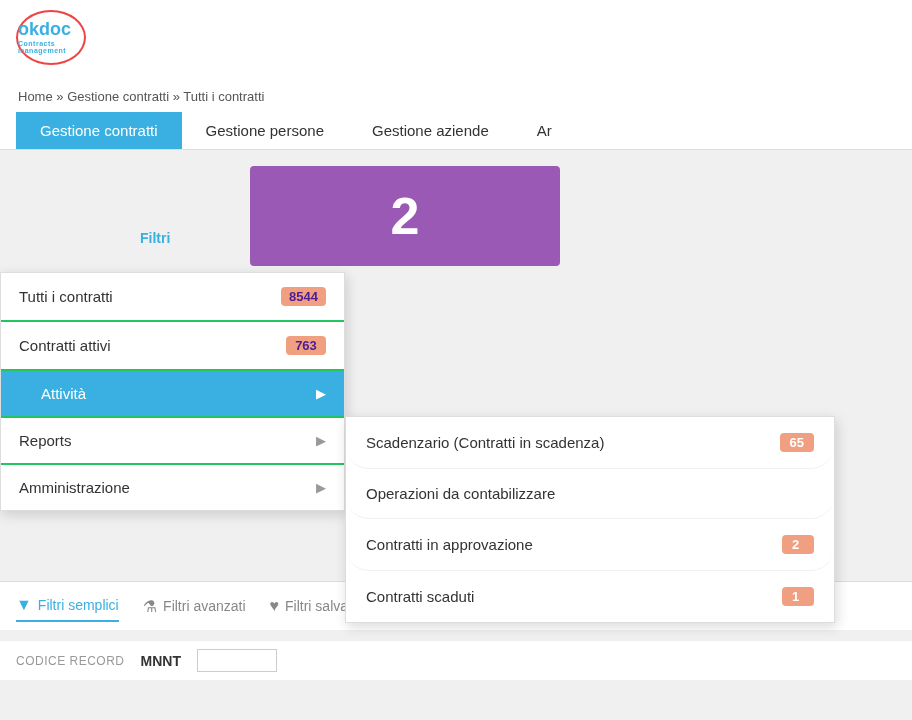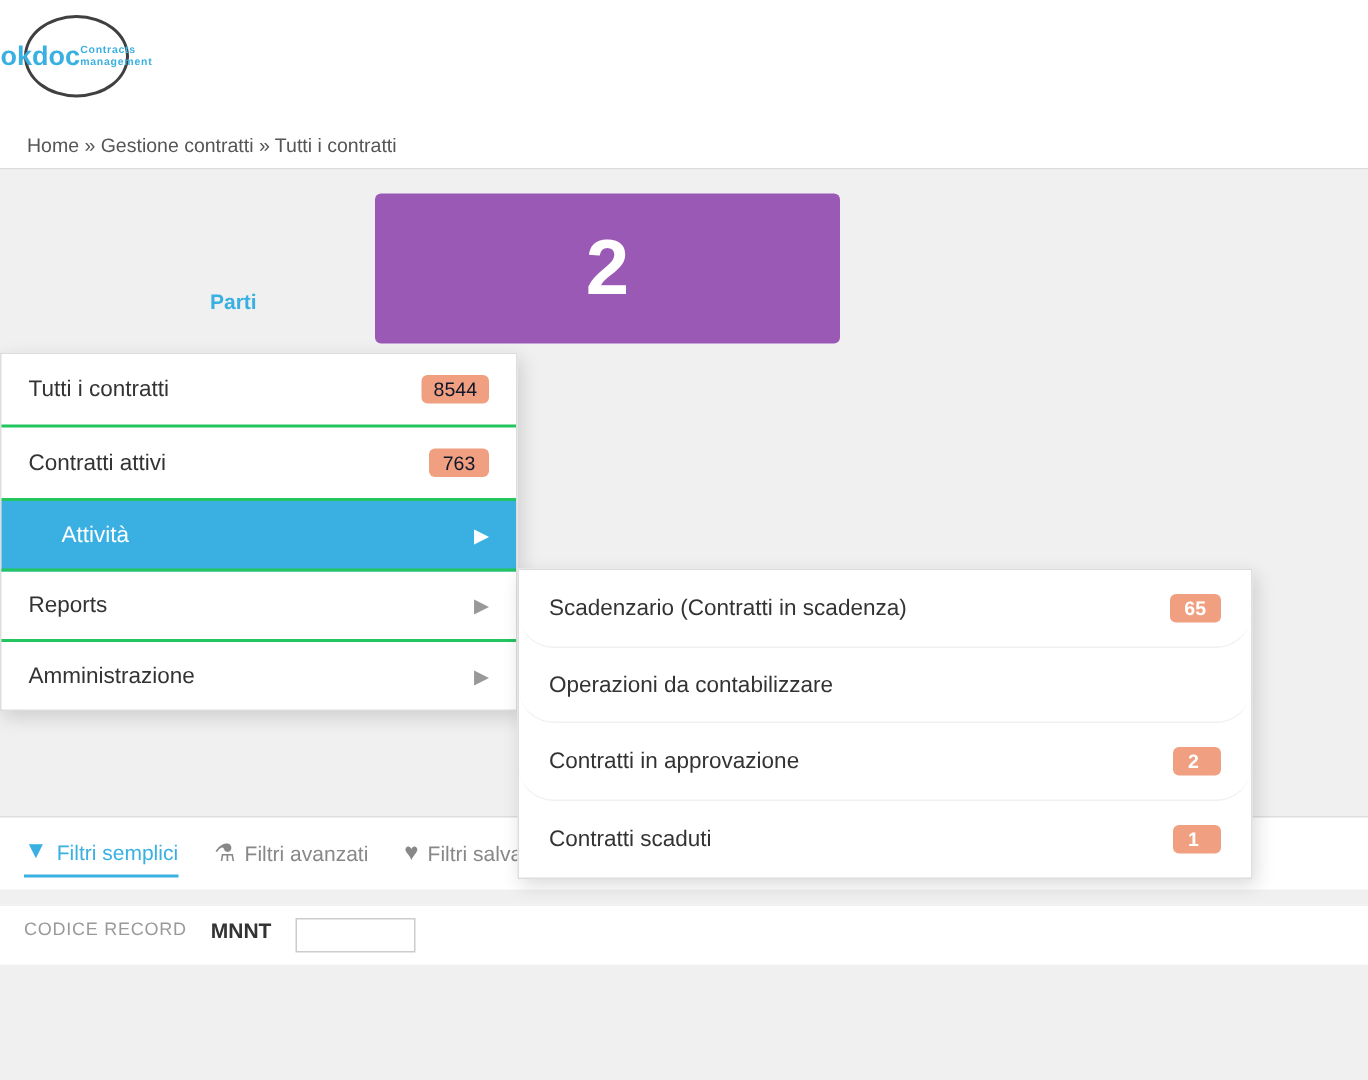--- a/index.html
+++ b/index.html
@@ -20,25 +20,26 @@
       border-bottom: 1px solid #ddd;
     }
     .logo-area {
       display: flex;
       align-items: center;
       margin-bottom: 6px;
     }
     .logo-circle {
       width: 70px;
       height: 55px;
-      border: 2px solid #404040;
+      border: 2px solid #ef4444;
       border-radius: 50%;
       display: flex;
-      align-items: center;
+      align-items: flex-start;
       justify-content: center;
+      flex-direction: column;
       color: #3ab0e2;
       font-size: 18px;
       font-weight: bold;
       line-height: 1.1;
     }
     .logo-subtitle {
       font-size: 7px;
       color: #3ab0e2;
       letter-spacing: 0.5px;
     }
@@ -117,25 +118,25 @@
       color: #333;
     }
     .menu-item:last-child { border-bottom: none; }
     .menu-item.active-item {
       background: #3ab0e2;
       color: #fff;
       padding-left: 40px;
     }
     .menu-item .badge {
       background: #f0a080;
-      color: #0f172a;
+      color: #4c1d95;
       border-radius: 4px;
       padding: 2px 8px;
       font-size: 13px;
-      font-weight: normal;
+      font-weight: bold;
       min-width: 40px;
       text-align: center;
     }
     .menu-arrow {
       font-size: 13px;
       color: #999;
     }
     .menu-item.active-item .menu-arrow {
       color: #fff;
     }
@@ -208,21 +209,21 @@
 
     
     .record-bar {
       position: absolute;
       bottom: 30px;
       left: 0;
       right: 0;
       background: #fff;
       padding: 8px 16px;
       display: flex;
-      align-items: flex-start;
+      align-items: center;
       gap: 16px;
       border-top: 1px solid #eee;
     }
     .record-label {
       font-size: 12px;
       color: #999;
       letter-spacing: 0.5px;
     }
     .record-value {
       font-size: 14px;
@@ -253,30 +254,44 @@
   <div class="logo-area">
     <div class="logo-circle">
       <span>okdoc</span>
       <span class="logo-subtitle">Contracts management</span>
     </div>
   </div>
   <div class="breadcrumb">
     <span>Home » Gestione contratti » Tutti i contratti</span>
   </div>
 
+  <div class="navbar">
+    <div class="nav-item active">
+      <span>Gestione contratti</span>
+    </div>
+    <div class="nav-item">
+      <span>Gestione persone</span>
+    </div>
+    <div class="nav-item">
+      <span>Gestione aziende</span>
+    </div>
+    <div class="nav-item">
+      <span>Ar</span>
+    </div>
+  </div>
 </div>
 
 <div class="main-content" style="position:relative; height:560px;">
 
   <div class="purple-tile">
     <span>2</span>
   </div>
 
   <div class="behind-content">
-    <span>Parti</span>
+    <span>Filtri</span>
   </div>
 
   <div class="dropdown-menu-primary">
 
     <div class="menu-item">
       <span>Tutti i contratti</span>
       <span class="badge">8544</span>
     </div>
 
     <div class="menu-item">

